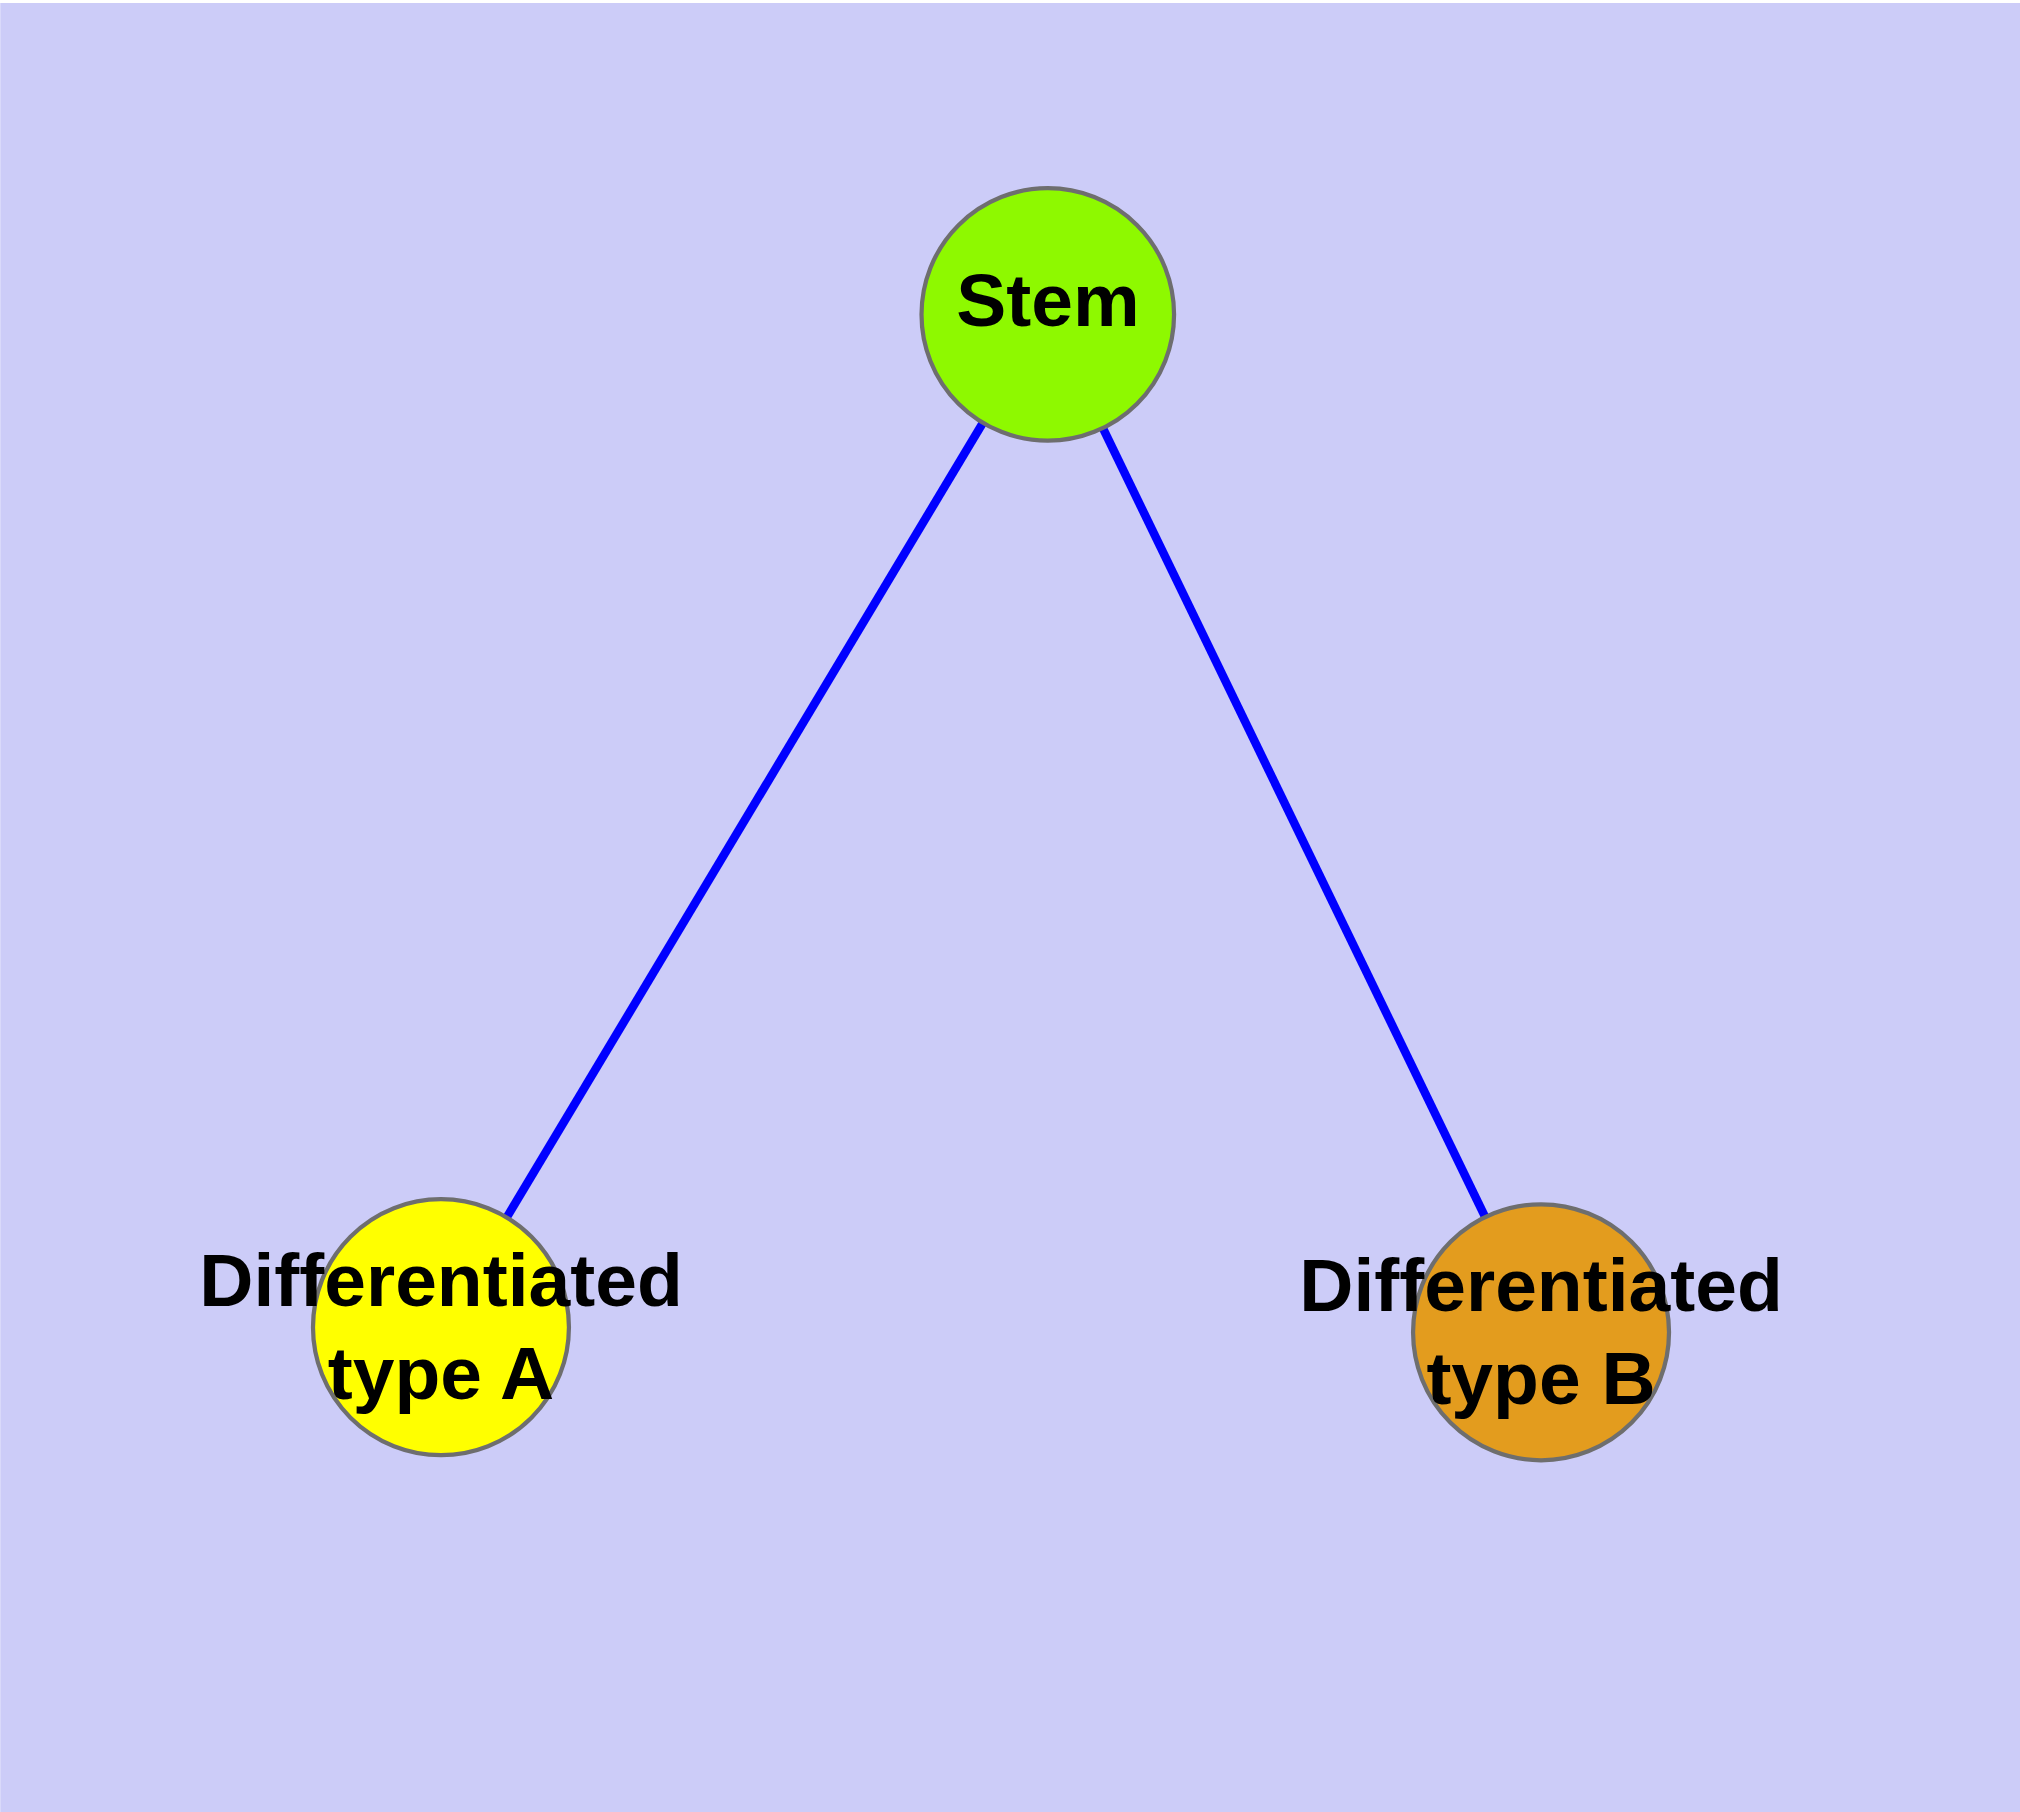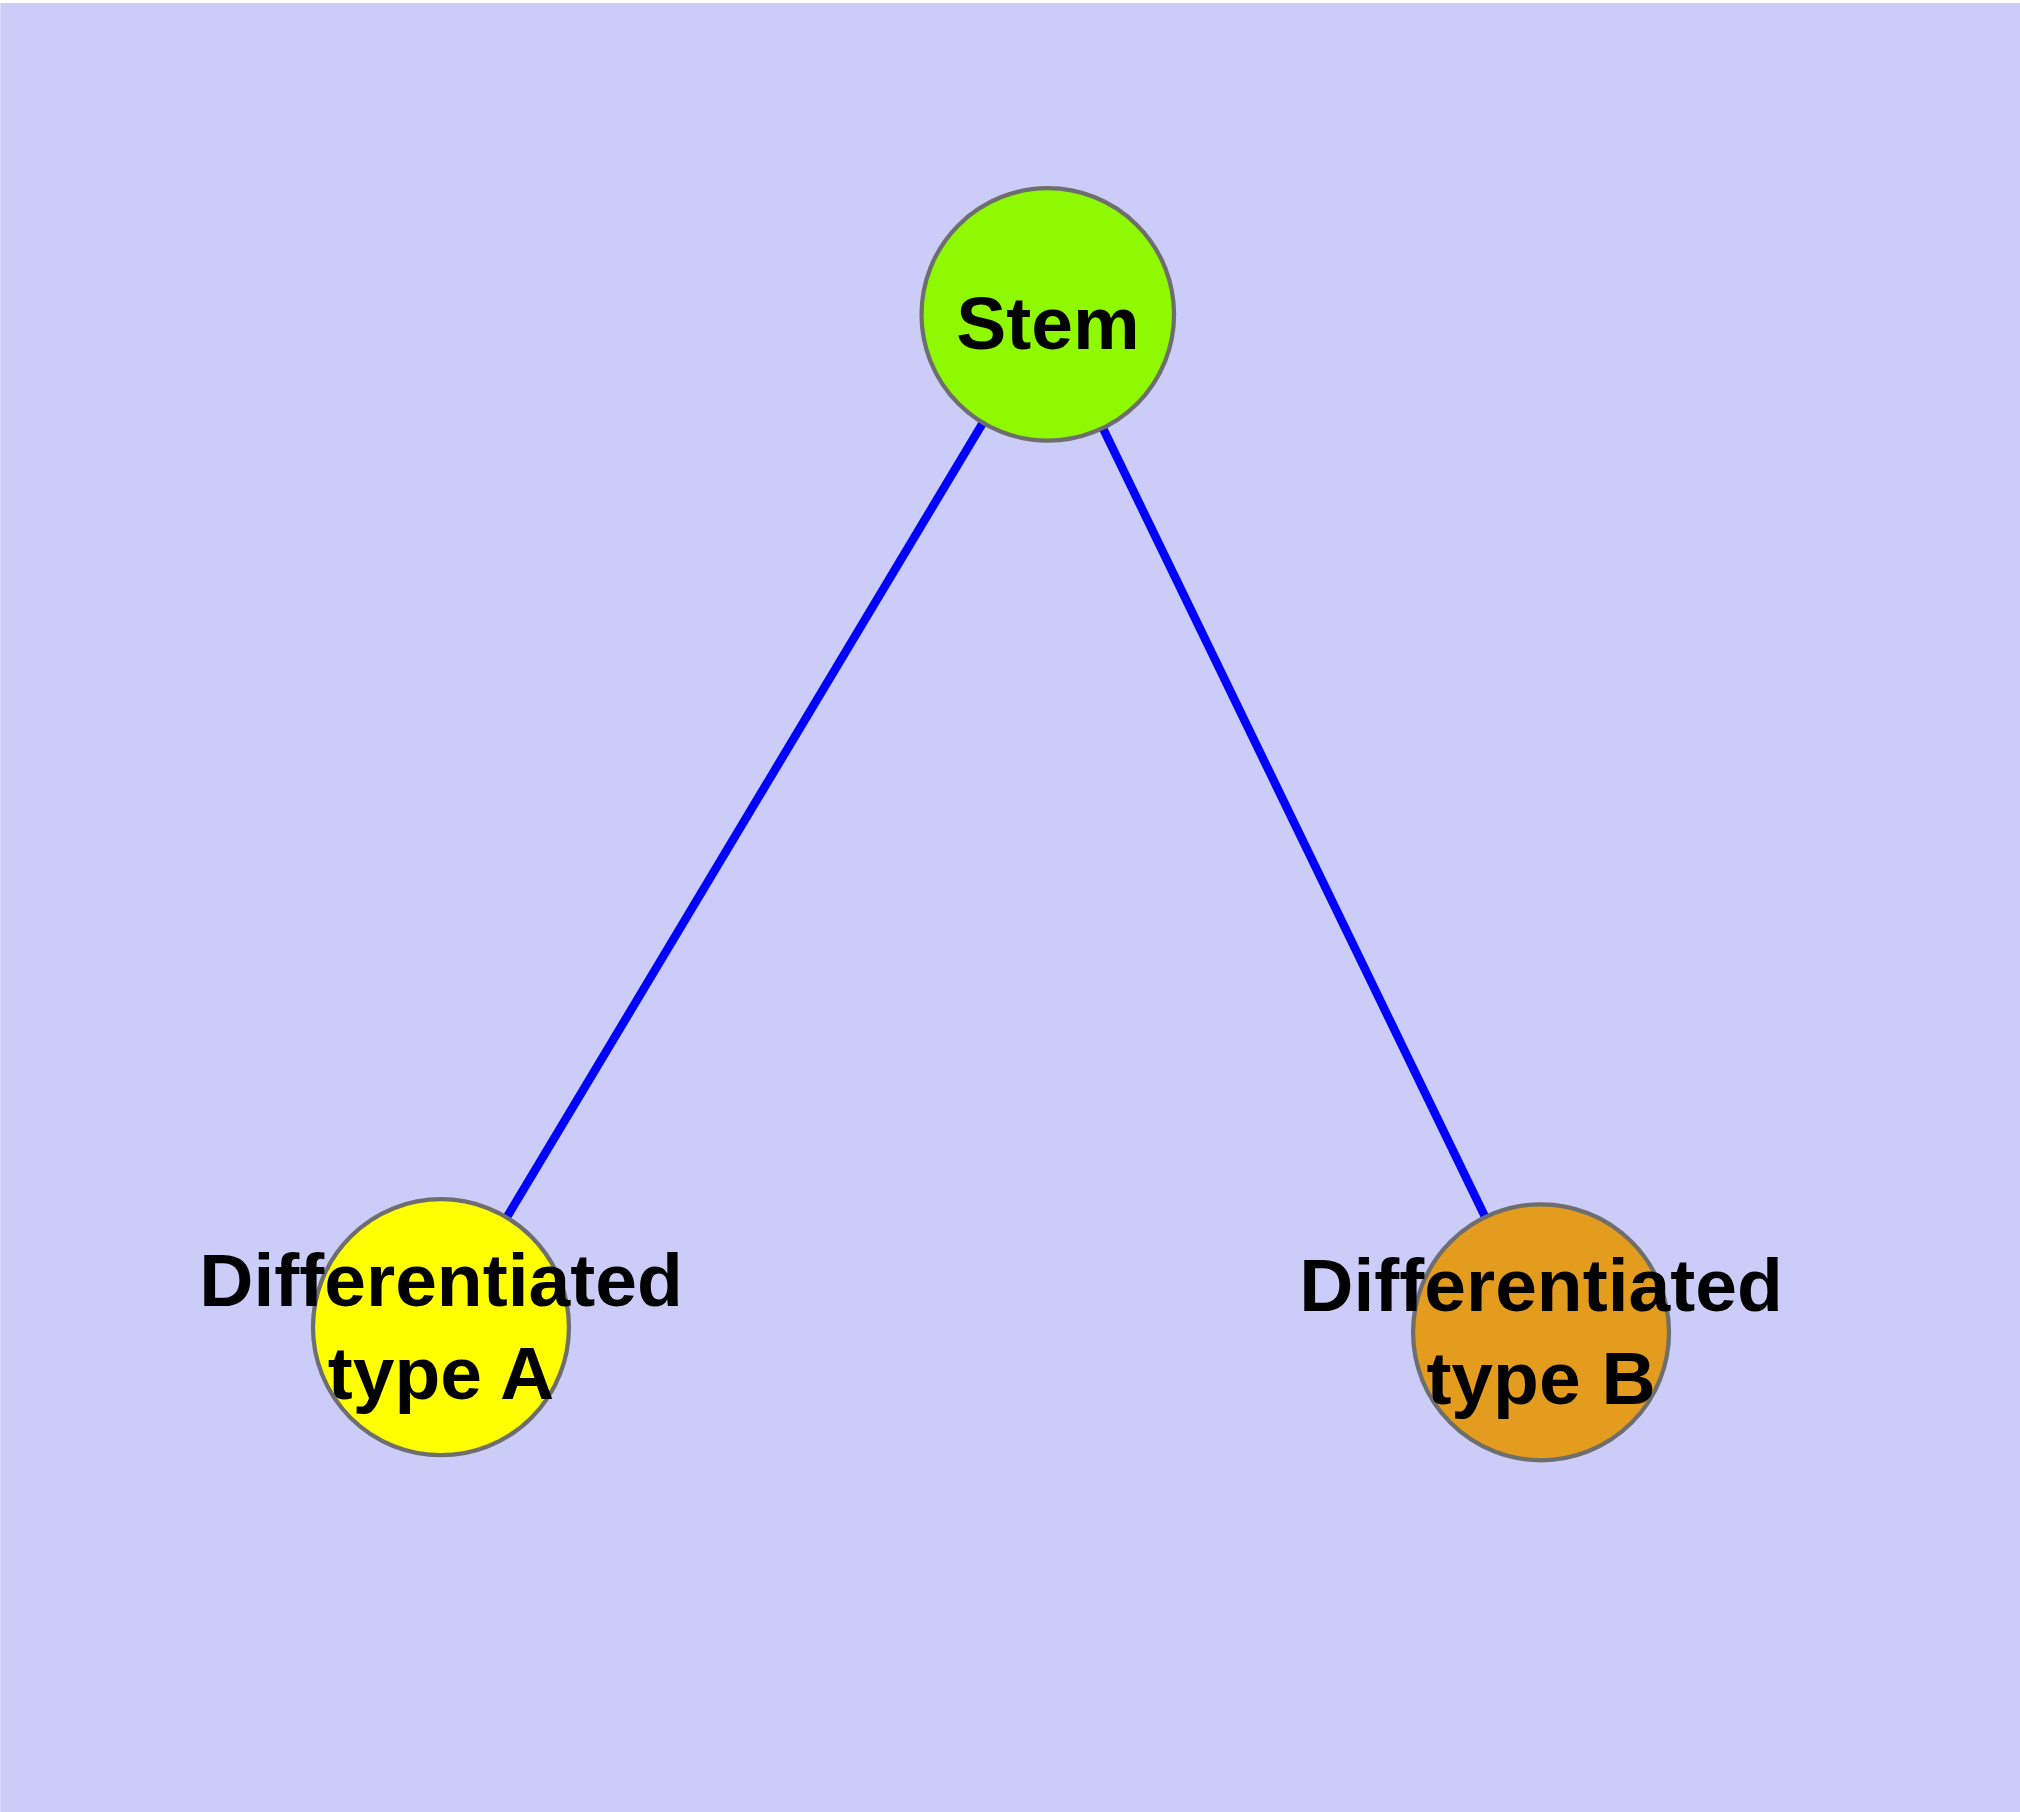--- a/index.html
+++ b/index.html
@@ -36,21 +36,21 @@
     transform: translate(-50%, -50%);
     text-align: center;
     font-weight: bold;
     font-size: 75px;
     line-height: 93px;
     color: #000000;
     white-space: pre-line;
     z-index: 2;
     pointer-events: none;
   }
-  .label-stem   { left: 1048px; top: 323px;  }
+  .label-stem   { left: 1048px; top: 300px;  }
   .label-type-a { left: 441px;  top: 1327px; }
   .label-type-b { left: 1541px; top: 1332px; }
 </style>
 </head>
 <body>
 
 <div class="canvas">
 
   <div class="top-strip"></div>
 

